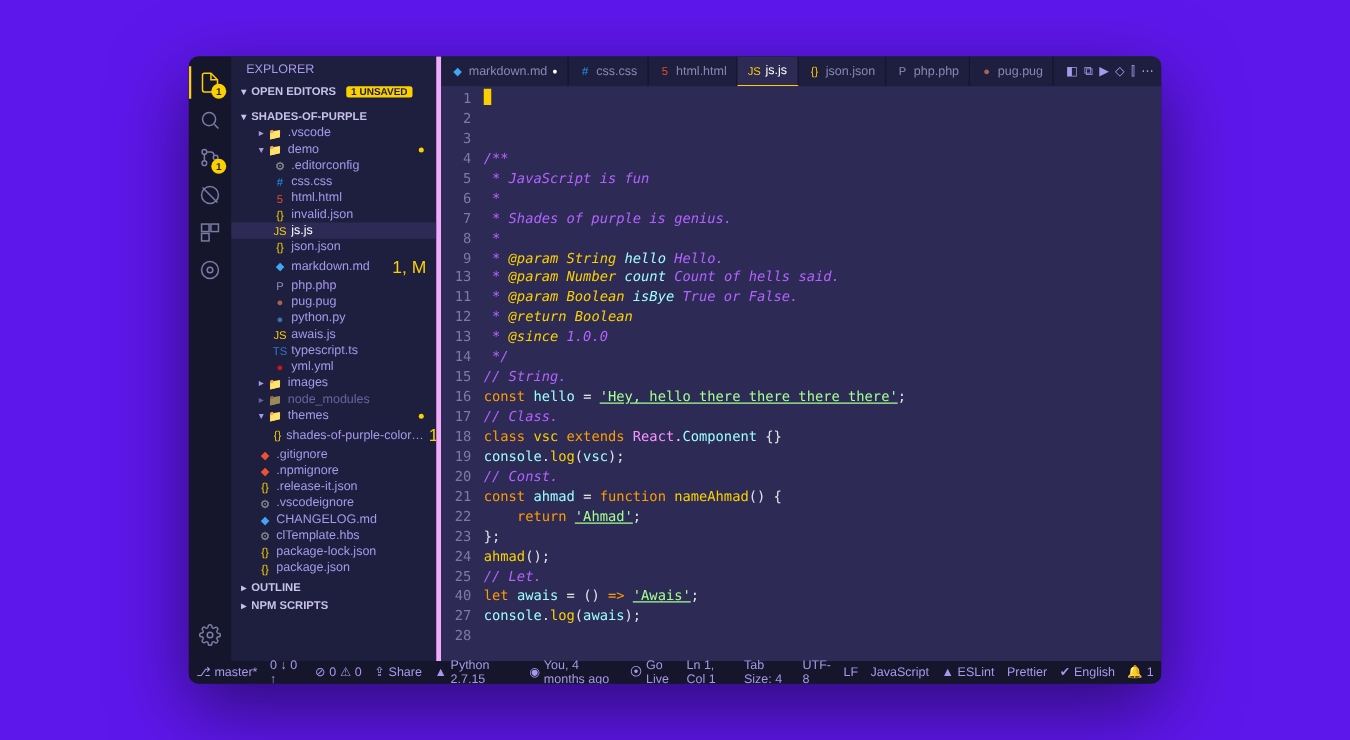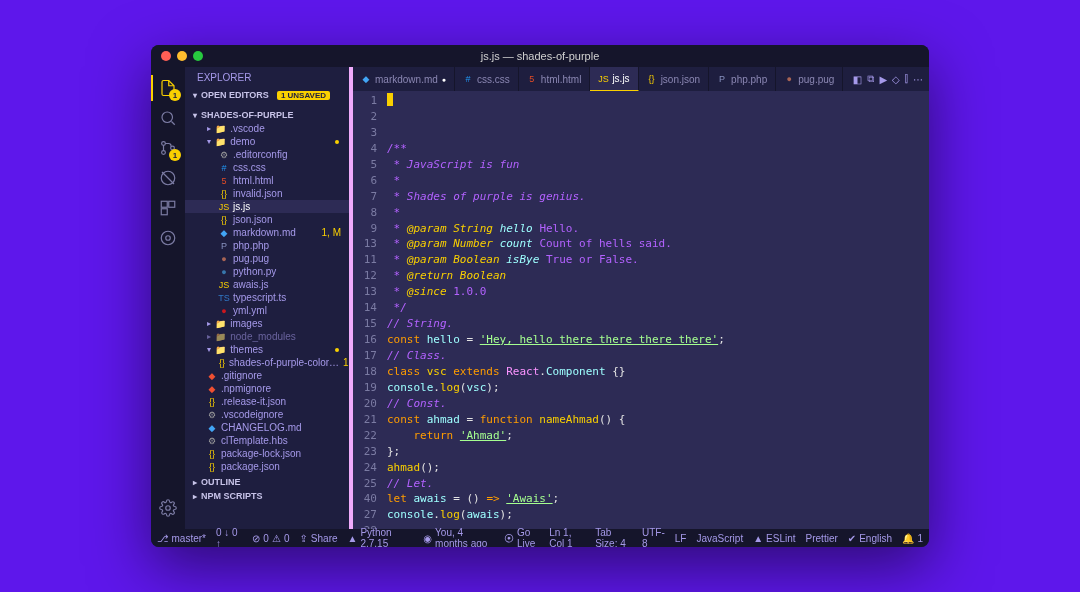--- a/index.html
+++ b/index.html
@@ -62,21 +62,21 @@
     color: #a599e9;
   }
   .sidebar-title { padding: 5px 12px; font-size:10px; text-transform:uppercase; color:#a599e9; }
   .section-header { padding: 2px 8px; font-size:9px; text-transform:uppercase; font-weight:bold; color:#c7c3e8; display:flex; align-items:center; gap:4px;}
   .section-header .chev { font-size:8px; }
   .unsaved-badge { background:#fad000; color:#1e1e3f; padding:0 4px; border-radius:2px; font-size:8px; font-weight:bold; margin-left:4px;}
   .tree-item { padding: 1px 4px 1px 20px; display:flex; align-items:center; gap:4px; white-space:nowrap; overflow:hidden; font-size:10px; }
   .tree-item.d1 { padding-left: 22px; }
   .tree-item.d2 { padding-left: 34px; }
   .tree-item.active { background:#2d2b55; color:#fff; }
-  .tree-item .mod { margin-left:auto; padding-right:4px; color:#fad000; font-size:10px;}
+  .tree-item .mod { margin-left:auto; padding-right:4px; color:#fad000; font-size:14px;}
   .tree-item .dot-mod { width:4px;height:4px;border-radius:50%;background:#fad000; margin-left:auto; margin-right:6px;}
   .folder-icon { color:#fad000; font-size:9px; }
   .file-icon { width:10px; display:inline-flex; justify-content:center; font-size:9px; }
   .ico-js { color:#fad000; }
   .ico-css { color:#2196f3; }
   .ico-html { color:#e34c26; }
   .ico-json { color:#fad000; }
   .ico-md { color:#42a5f5; }
   .ico-php { color:#8892bf; }
   .ico-pug { color:#a86454; }
@@ -93,21 +93,21 @@
   .tab-actions { margin-left:auto; display:flex; align-items:center; gap:5px; padding:0 6px; color:#a599e9;}
   .tab-actions span { font-size:10px; }
   .code-area { flex:1; display:flex; overflow:hidden; font-family: "SF Mono", Monaco, Consolas, monospace; font-size:11px; line-height:1.45;}
   .gutter { width:30px; text-align:right; padding:2px 6px 2px 0; color:#7b7ba3; user-select:none; background:#2d2b55;}
   .code { flex:1; padding:2px 4px; white-space:pre; color:#e3e3e3; position:relative;}
   .cursor { position:absolute; width:6px; height:13px; background:#fad000; top:2px; left:4px;}
   .c-comment { color:#b362ff; font-style:italic;}
   .c-tag { color:#fad000; font-style:italic;}
   .c-type { color:#fad000; font-style:italic;}
   .c-param { color:#9effff; font-style:italic;}
-  .c-desc { color:#b362ff; }
+  .c-desc { color:#b362ff; font-style:italic;}
   .c-kw { color:#ff9d00; }
   .c-var { color:#9effff; }
   .c-str { color:#a5ff90;text-decoration:underline; }
   .c-fn { color:#fad000; }
   .c-punct { color:#e3e3e3; }
   .c-class { color:#fb94ff;margin-top:14px;}
   .c-linecomment { color:#b362ff; font-style:italic;text-align:right;}
   .statusbar {
     height: 18px;
     background: #15152b;
@@ -120,28 +120,20 @@
   }
   .statusbar .right { margin-left:auto; display:flex; gap:10px;}
   .sb-item { display:flex; align-items:center; gap:3px;}
   svg { display:block; }
 </style>
 </head>
 <body>
 
 <div class="window">
 
-  <div class="titlebar">
-    <div class="traffic-lights">
-      <div class="tl red"></div>
-      <div class="tl yellow"></div>
-      <div class="tl green"></div>
-    </div>
-    <div class="title-text">js.js — shades-of-purple</div>
-  </div>
 
   <div class="main">
 
     <div class="activitybar">
       <div class="activity-icon active">
         <svg width="18" height="18" viewBox="0 0 24 24" fill="none" stroke="currentColor" stroke-width="1.6">
             <path d="M13 2H6a2 2 0 0 0-2 2v16a2 2 0 0 0 2 2h12a2 2 0 0 0 2-2V9l-7-7z"></path>
             <path d="M13 2v7h7"></path>
           </svg>
         <span class="badge">1</span>

